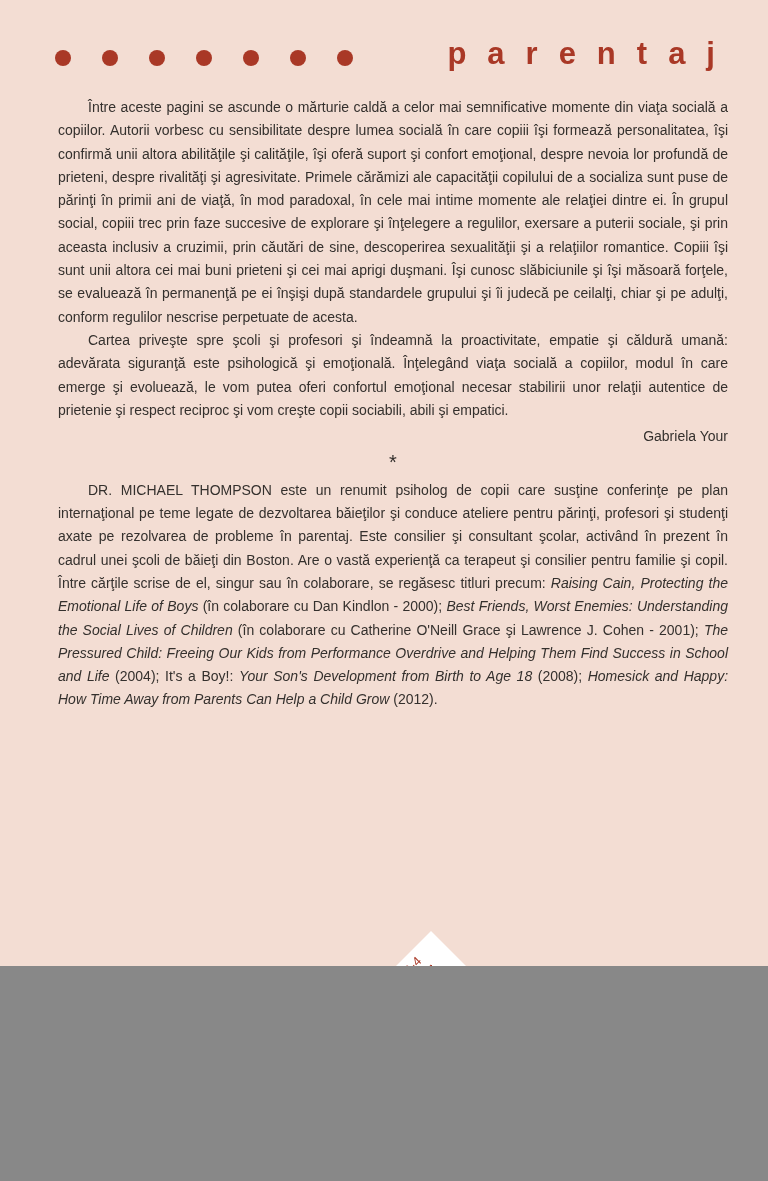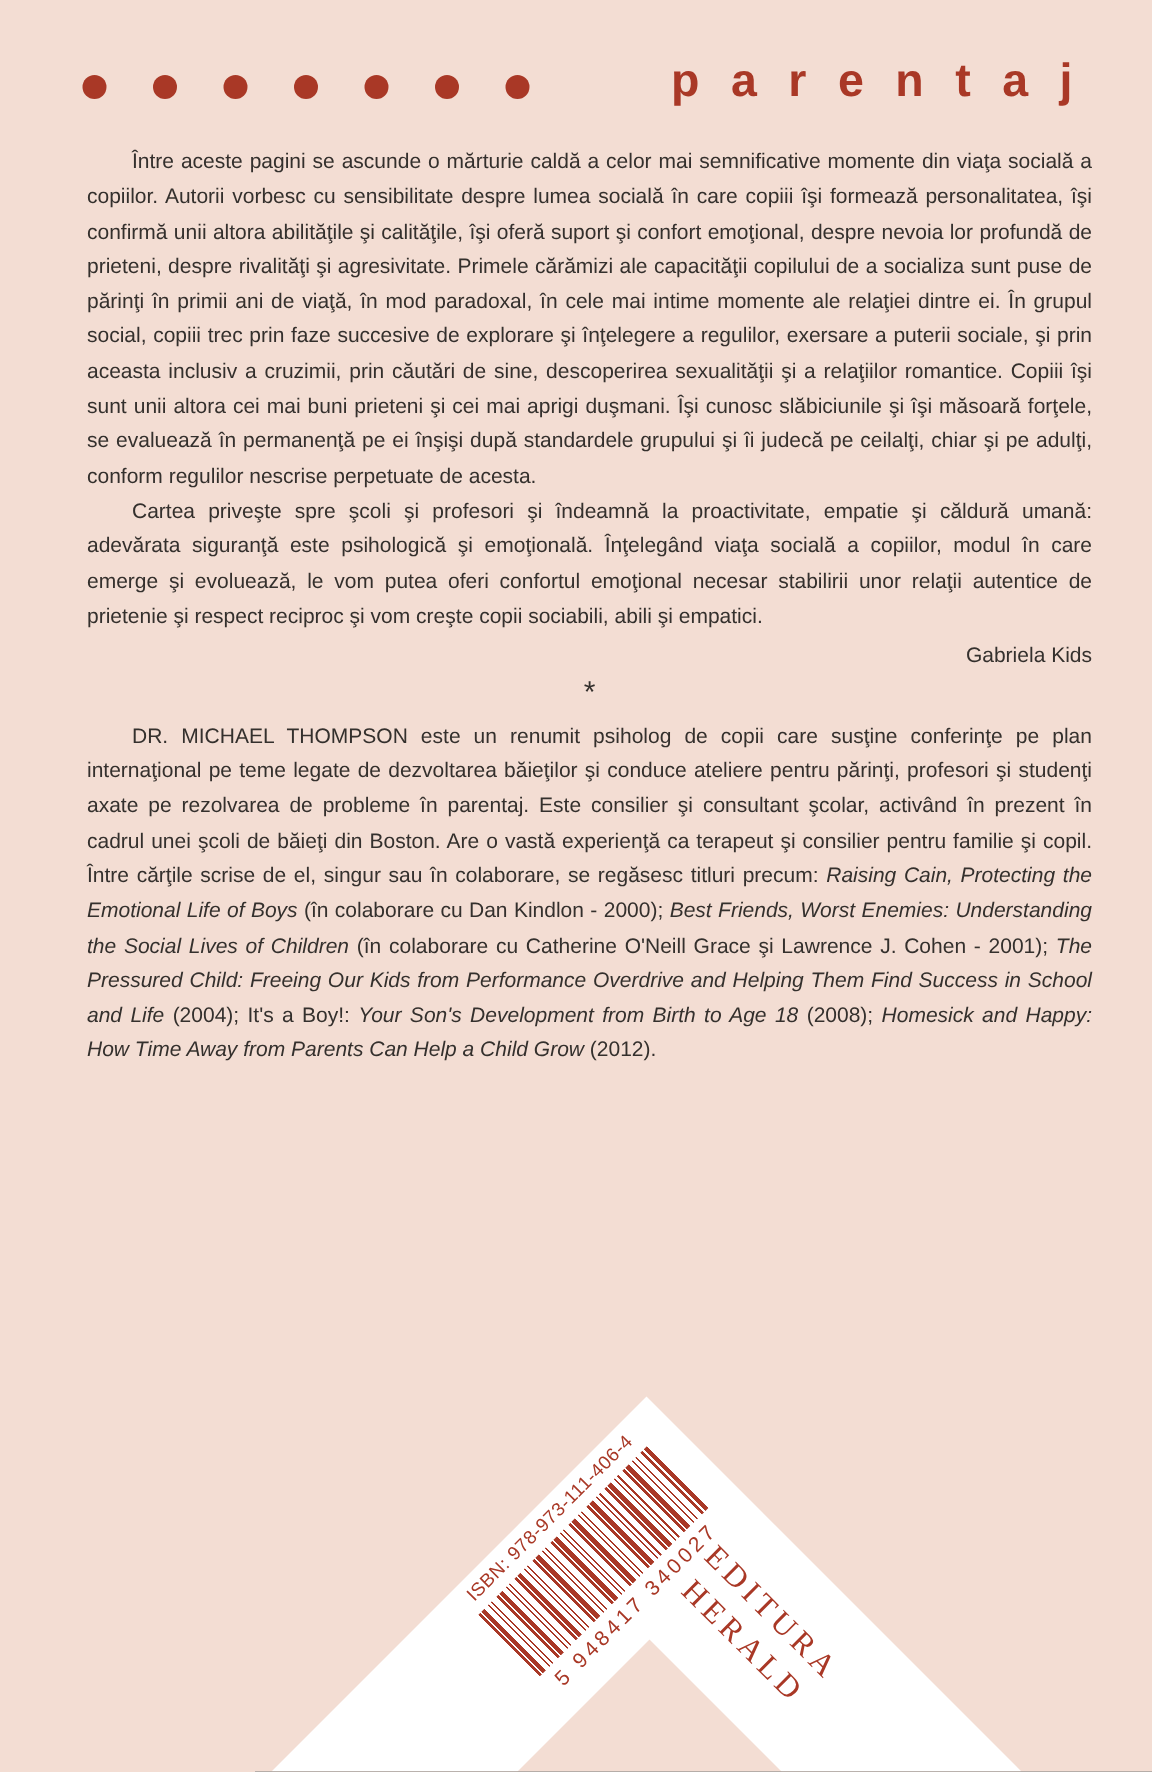--- a/index.html
+++ b/index.html
@@ -1,18 +1,18 @@
 <!DOCTYPE html>
 <html><head>
 <meta charset="utf-8">
 <style>
   html,body{margin:0;padding:0;background:#888;}
   .cover{
     position:relative;
-    width:768px;height:1181px;
+    width:768px;height:966px;
     margin:0 auto;
     background:var(--bg,#f3ddd3);
     overflow:hidden;
     font-family:"Liberation Sans","DejaVu Sans",sans-serif;
     color:var(--ink,#34302d);
   }
   
   .hdr{position:absolute;top:0;left:0;right:0;height:96px;}
   .dots{position:absolute;left:55px;top:50px;display:flex;gap:31px;}
   .dot{width:16px;height:16px;border-radius:50%;background:var(--accent,#a93826);}
@@ -81,21 +81,21 @@
         <span class="dot"></span>
         <span class="dot"></span>
         <span class="dot"></span>
       </div>
     <div class="series-title">parentaj</div>
   </div>
 
   <div class="txt">
     <p>Între aceste pagini se ascunde o mărturie caldă a celor mai semnificative momente din viaţa socială a copiilor. Autorii vorbesc cu sensibilitate despre lumea socială în care copiii îşi formează personalitatea, îşi confirmă unii altora abilităţile şi calităţile, îşi oferă suport şi confort emoţional, despre nevoia lor profundă de prieteni, despre rivalităţi şi agresivitate. Primele cărămizi ale capacităţii copilului de a socializa sunt puse de părinţi în primii ani de viaţă, în mod paradoxal, în cele mai intime momente ale relaţiei dintre ei. În grupul social, copiii trec prin faze succesive de explorare şi înţelegere a regulilor, exersare a puterii sociale, şi prin aceasta inclusiv a cruzimii, prin căutări de sine, descoperirea sexualităţii şi a relaţiilor romantice. Copiii îşi sunt unii altora cei mai buni prieteni şi cei mai aprigi duşmani. Îşi cunosc slăbiciunile şi îşi măsoară forţele, se evaluează în permanenţă pe ei înşişi după standardele grupului şi îi judecă pe ceilalţi, chiar şi pe adulţi, conform regulilor nescrise perpetuate de acesta.</p>
     <p>Cartea priveşte spre şcoli şi profesori şi îndeamnă la proactivitate, empatie şi căldură umană: adevărata siguranţă este psihologică şi emoţională. Înţelegând viaţa socială a copiilor, modul în care emerge şi evoluează, le vom putea oferi confortul emoţional necesar stabilirii unor relaţii autentice de prietenie şi respect reciproc şi vom creşte copii sociabili, abili şi empatici.</p>
-    <p class="signature">Gabriela Kids</p>
+    <p class="signature">Gabriela Your</p>
     <p class="separator">*</p>
     <p class="bio"><span>DR. MICHAEL THOMPSON este un renumit psiholog de copii care susţine conferinţe pe plan internaţional pe teme legate de dezvoltarea băieţilor şi conduce ateliere pentru părinţi, profesori şi studenţi axate pe rezolvarea de probleme în parentaj. Este consilier şi consultant şcolar, activând în prezent în cadrul unei şcoli de băieţi din Boston. Are o vastă experienţă ca terapeut şi consilier pentru familie şi copil. Între cărţile scrise de el, singur sau în colaborare, se regăsesc titluri precum: </span><span class="it">Raising Cain, Protecting the Emotional Life of Boys</span><span> (în colaborare cu Dan Kindlon - 2000); </span><span class="it">Best Friends, Worst Enemies: Understanding the Social Lives of Children</span><span> (în colaborare cu Catherine O'Neill Grace şi Lawrence J. Cohen - 2001); </span><span class="it">The Pressured Child: Freeing Our Kids from Performance Overdrive and Helping Them Find Success in School and Life</span><span> (2004); It's a Boy!: </span><span class="it">Your Son's Development from Birth to Age 18</span><span> (2008); </span><span class="it">Homesick and Happy: How Time Away from Parents Can Help a Child Grow</span><span> (2012).</span></p>
   </div>
 
   <svg class="chevron" width="768" height="1181" viewBox="0 0 768 1181">
     <path d="M181,1181 L431,931 L681,1181 L521,1181 L433,1093 L345,1181 Z" fill="#ffffff"></path>
   </svg>
 
   <div class="barcode">
     <div class="isbn">ISBN: 978-973-111-406-4</div>

